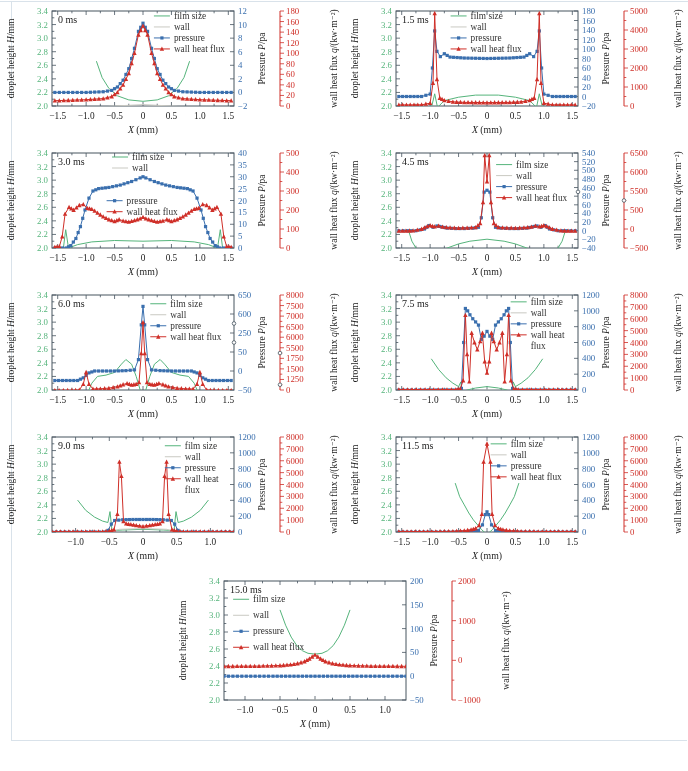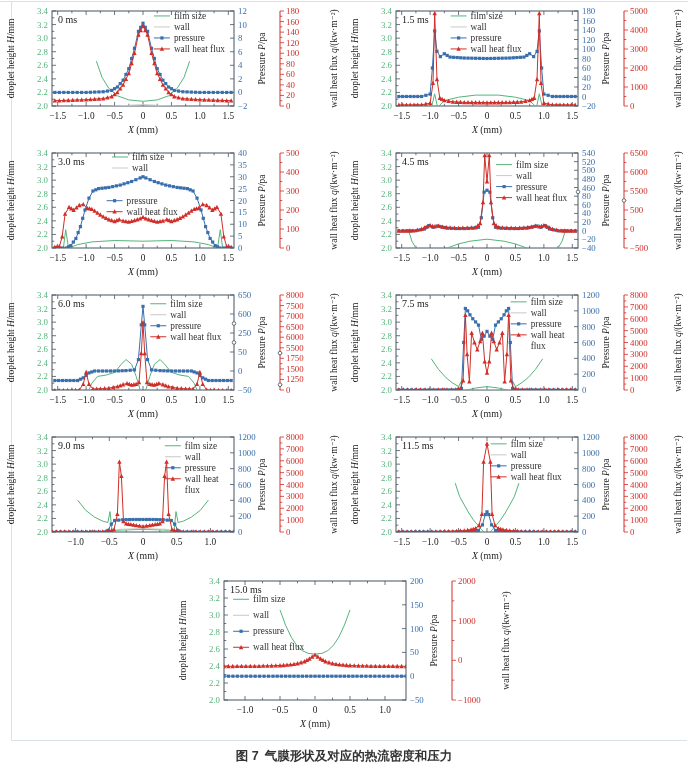--- a/index.html
+++ b/index.html
@@ -2152,16 +2152,13 @@
             <text x="81.1" y="50.28" font-size="9.3" fill="#333333" text-anchor="start">wall</text>
             <line x1="61.1" y1="63.28" x2="77.1" y2="63.28" stroke="#3a6fae" stroke-width="1"></line>
             <rect x="67.5" y="61.68" width="3.2" height="3.2" fill="#3a6fae"></rect>
             <text x="81.1" y="66.28" font-size="9.3" fill="#333333" text-anchor="start">pressure</text>
             <line x1="61.1" y1="79.28" x2="77.1" y2="79.28" stroke="#cf2f28" stroke-width="1"></line>
             <path d="M69.1 76.88 L71.3 81.18 L66.89999999999999 81.18 Z" fill="#cf2f28"></path>
             <text x="81.1" y="82.28" font-size="9.3" fill="#333333" text-anchor="start">wall heat flux</text>
           </g>
         </svg></div>
     </div>
-  <div class="caption" style="top:748px;">
-    <span class="cap-b">图 7</span><span class="cap-t">气膜形状及对应的热流密度和压力</span>
-  </div>
 </div>
 
 </body></html>

